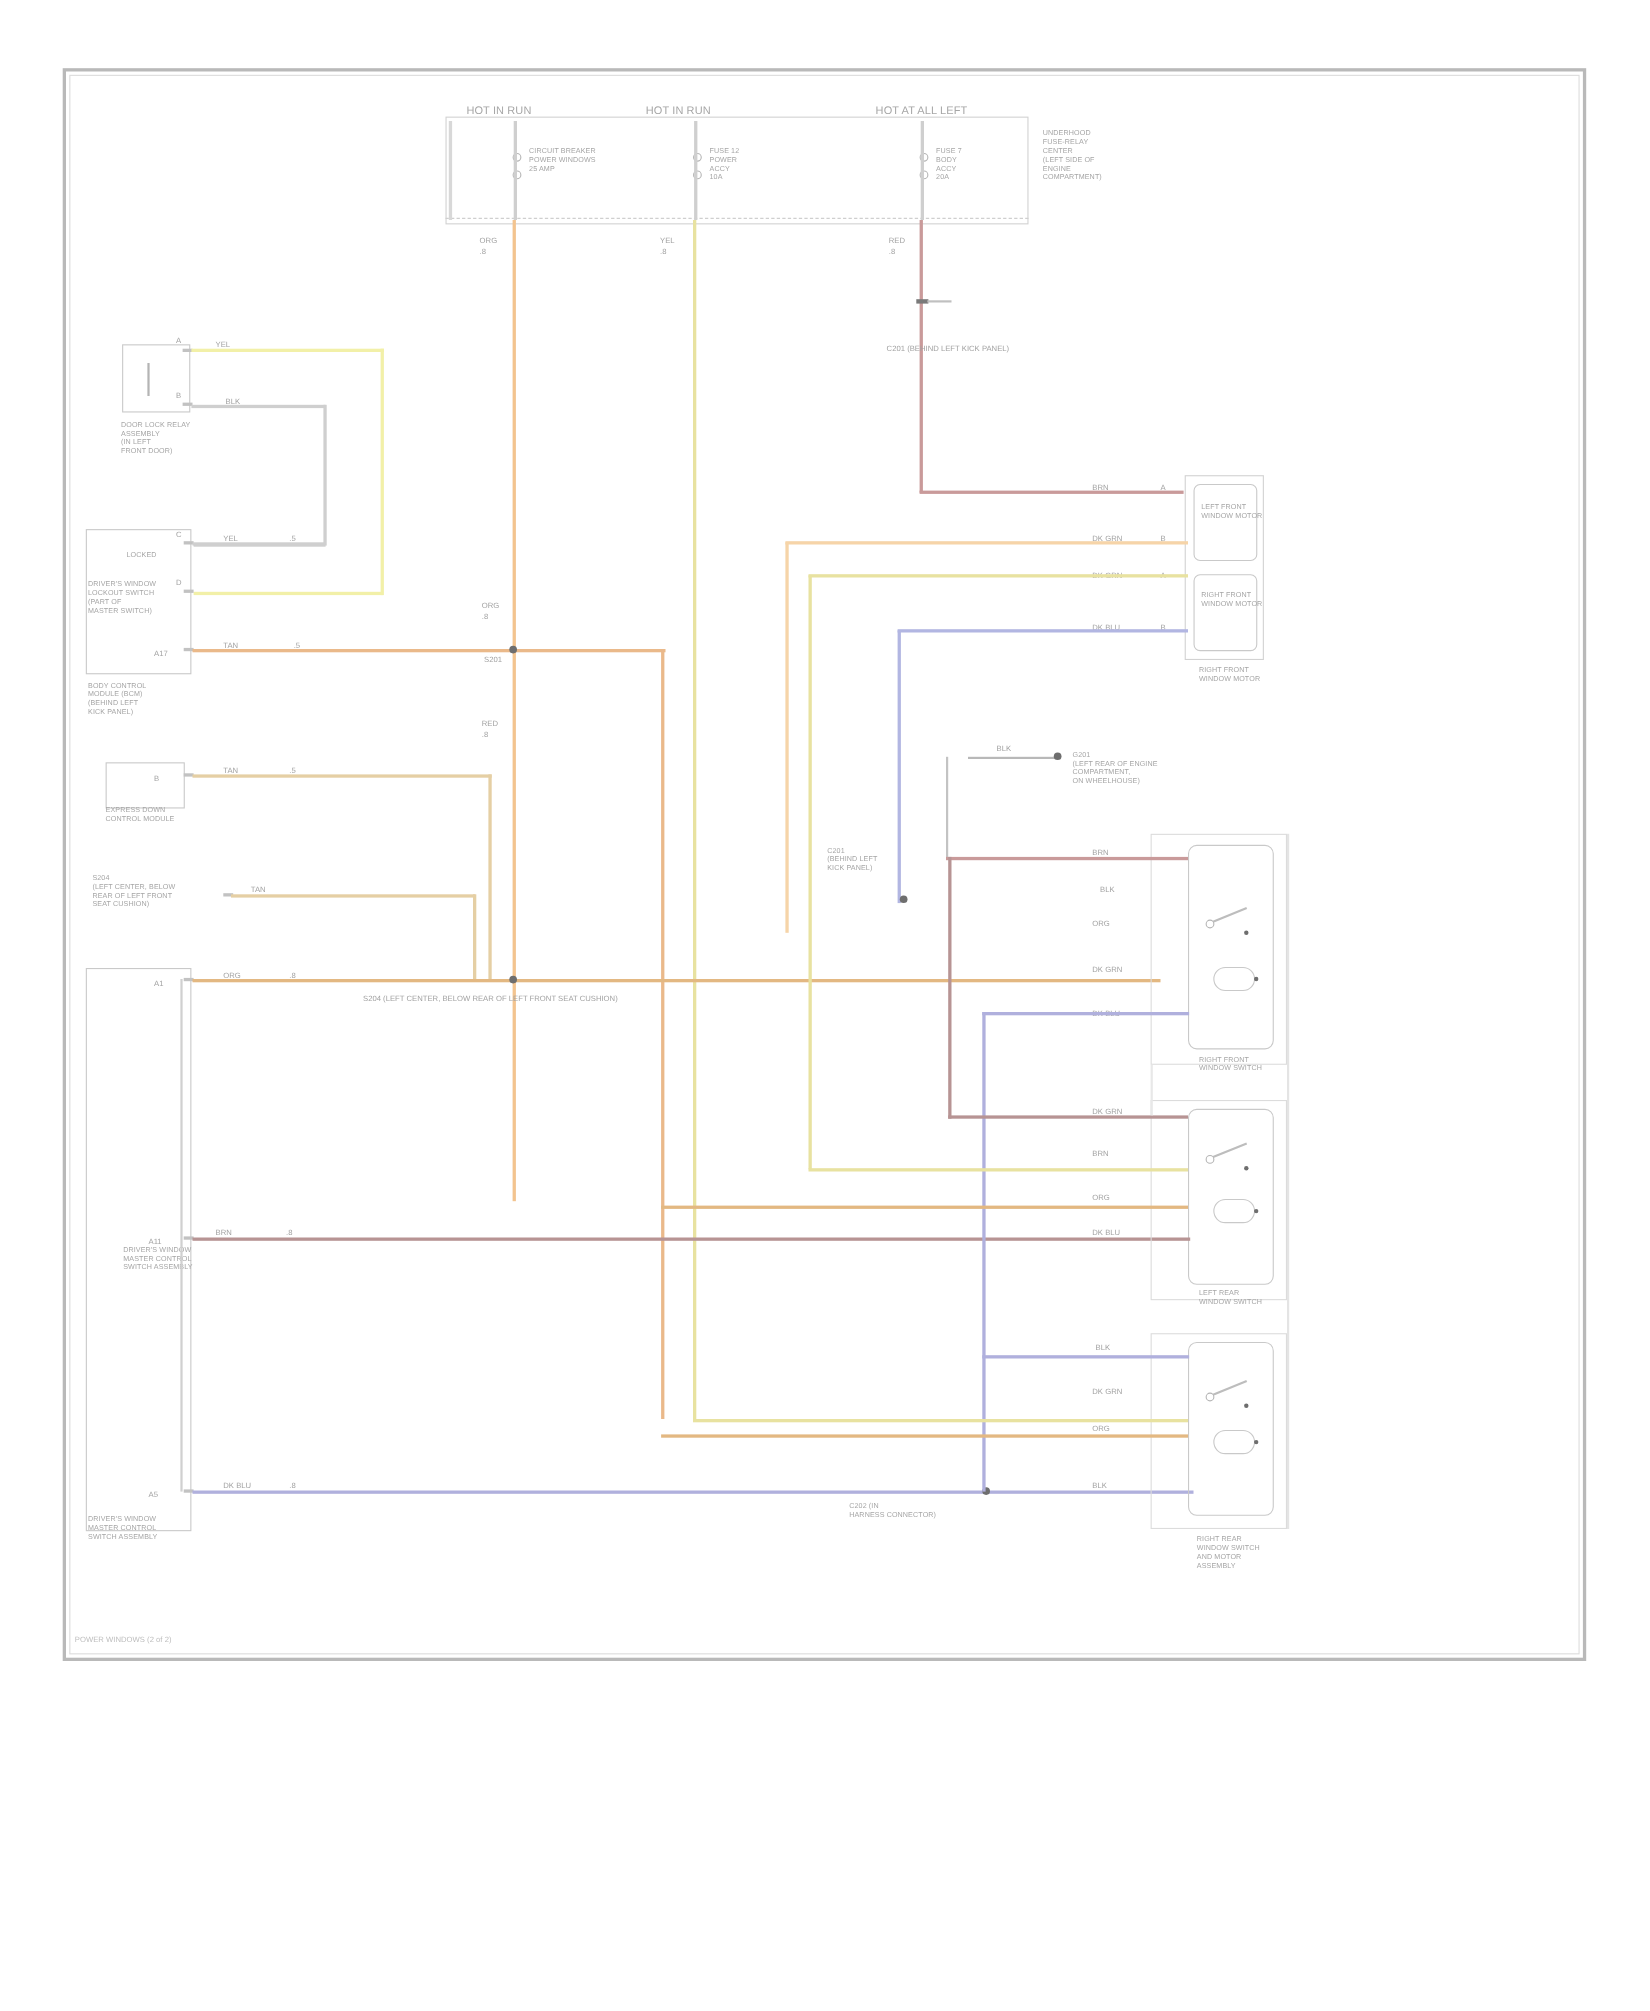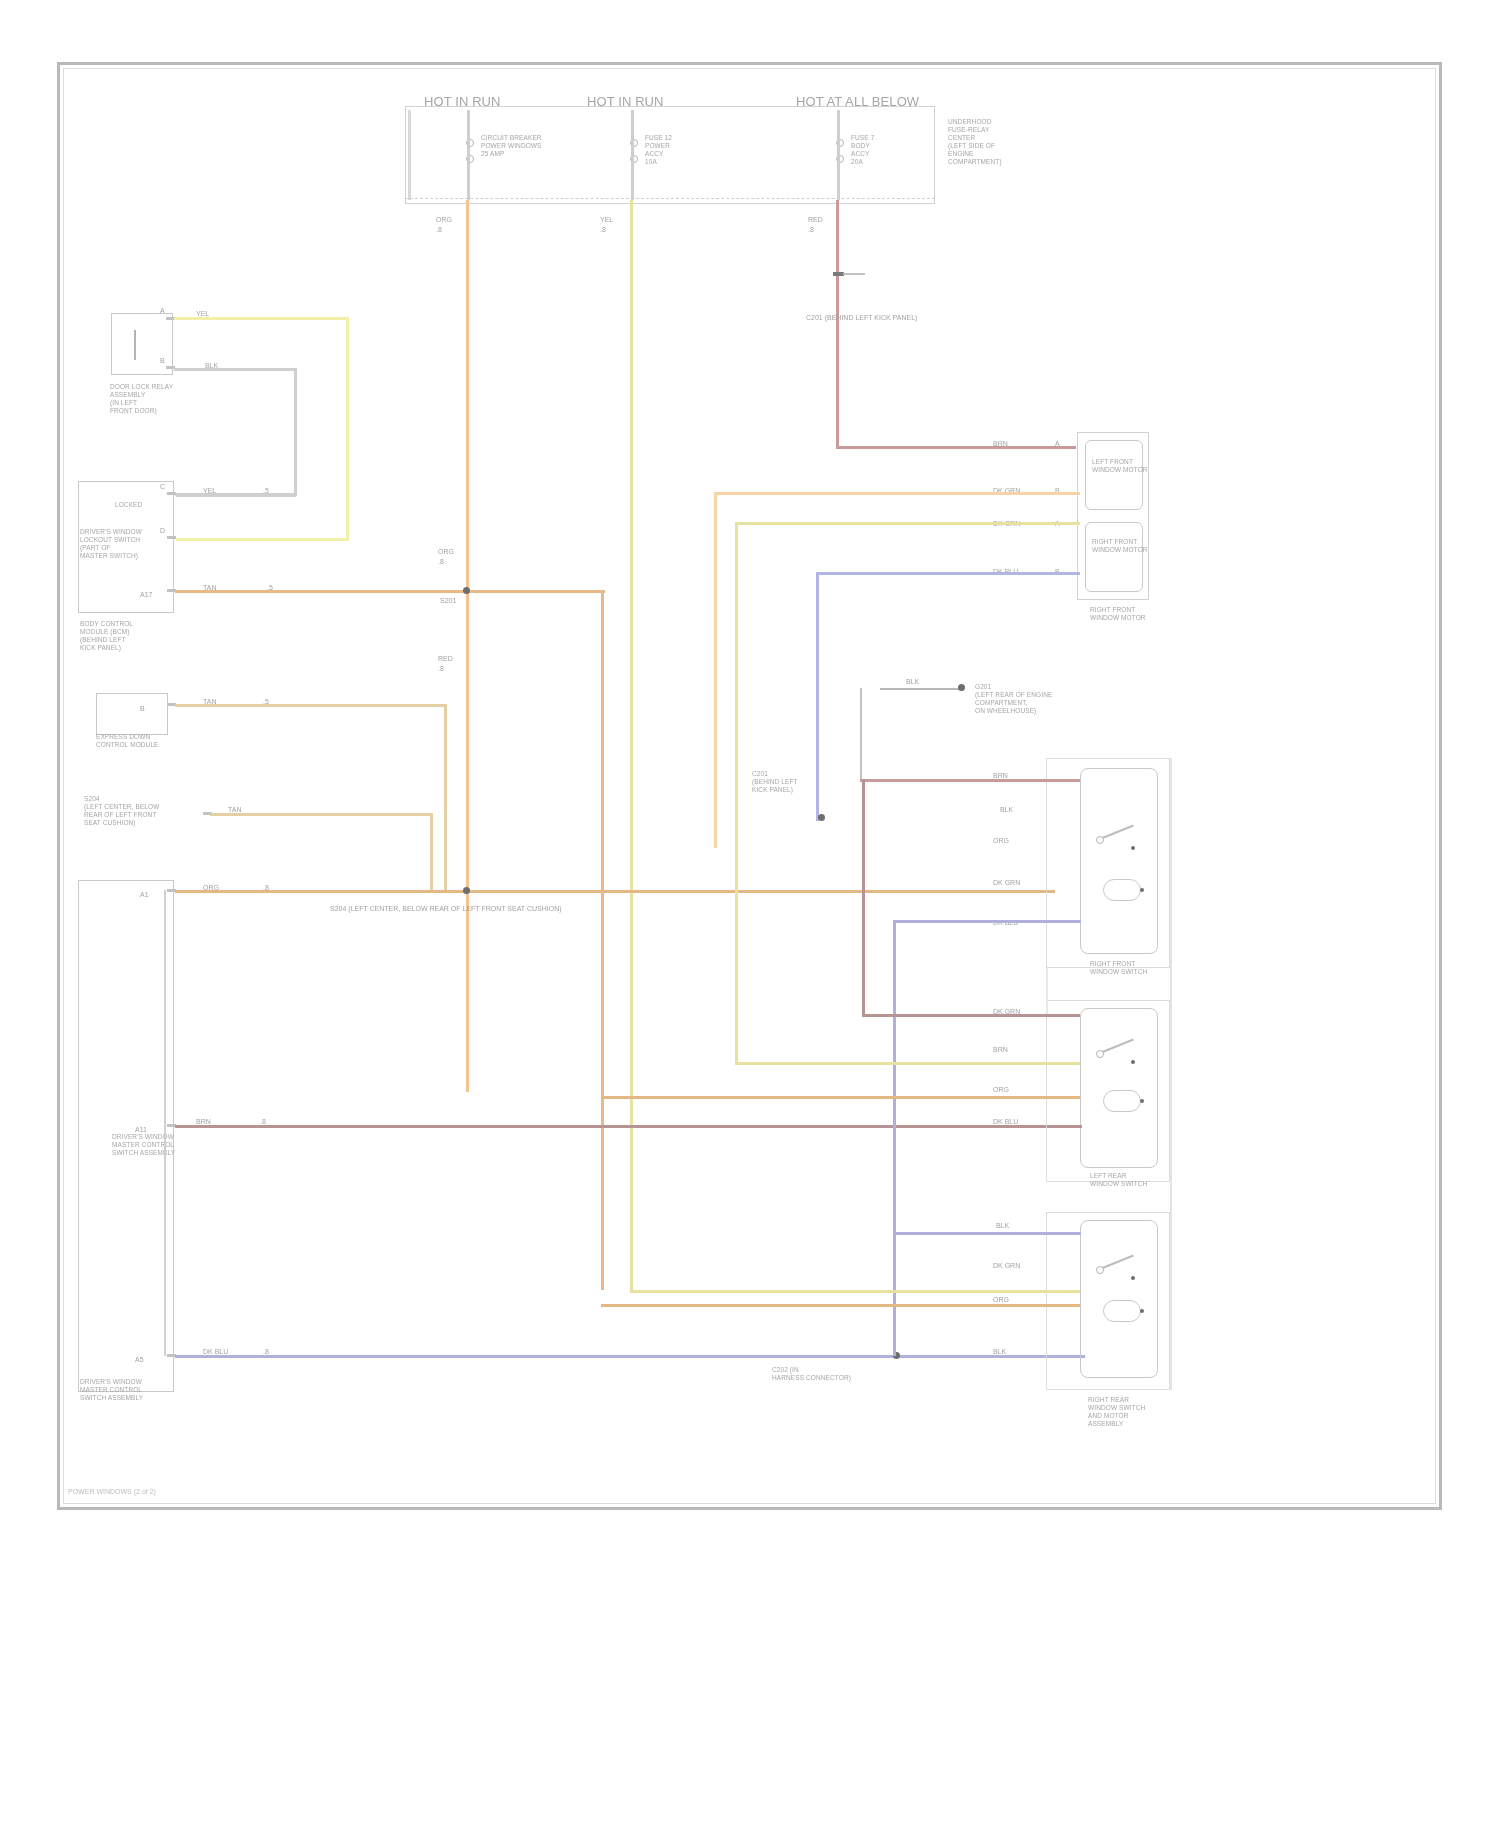--- a/index.html
+++ b/index.html
@@ -12,21 +12,21 @@
                 border:3px solid #b9b9b9;background:#fff;box-sizing:border-box;}
   #border-inner{position:absolute;left:63px;top:68px;width:1373px;height:1436px;
                 border:1px solid #dcdcdc;box-sizing:border-box;}
 
   
   .wire{position:absolute;}
   .h{height:3px;}
   .v{width:3px;}
   .box{position:absolute;border:1.5px solid #c9c9c9;box-sizing:border-box;background:transparent;}
   .boxd{position:absolute;border:1.5px dashed #cfcfcf;box-sizing:border-box;}
-  .lbl{position:absolute;font-size:13px;line-height:9.5px;color:#a6a6a6;
+  .lbl{position:absolute;font-size:10px;line-height:9.5px;color:#a6a6a6;
        letter-spacing:.1px;white-space:pre;
        filter:blur(0.55px);}
   .lbl.tiny{font-size:6.5px;line-height:8px;}
   .wlbl{position:absolute;font-size:7px;line-height:8px;color:#a2a2a2;white-space:nowrap;
         filter:blur(0.5px);}
   .dot{position:absolute;width:7px;height:7px;border-radius:50%;background:#6e6e6e;}
   .pin{position:absolute;width:6px;height:6px;border:1.2px solid #b5b5b5;
        border-radius:50%;background:#fff;}
   .term{position:absolute;width:9px;height:3px;background:#c2c2c2;}
   .sw-line{position:absolute;height:2px;background:#bdbdbd;transform-origin:left center;}
@@ -38,21 +38,21 @@
 <div id="sheet">
   <div id="border-outer"></div>
   <div id="border-inner"></div>
 
   <div class="box" style="left:405px;top:106px;width:530px;height:98px;border-color:#d2d2d2;"></div>
 
   <div class="boxd" style="left:405px;top:198px;width:530px;height:0;border-width:0;border-bottom-width:1.5px;border-bottom-style:dashed;"></div>
 
   <div class="lbl" style="left:424px;top:97px;">HOT IN RUN</div>
   <div class="lbl" style="left:587px;top:97px;">HOT IN RUN</div>
-  <div class="lbl" style="left:796px;top:97px;">HOT AT ALL BELOW</div>
+  <div class="lbl" style="left:796px;top:97px;">HOT AT ALL LEFT</div>
 
   <div class="pin" style="left:466px;top:139px;"></div>
   <div class="pin" style="left:466px;top:155px;"></div>
   <div class="lbl tiny" style="left:481px;top:134px;">CIRCUIT BREAKER
 POWER WINDOWS
 25 AMP</div>
 
   <div class="pin" style="left:630px;top:139px;"></div>
   <div class="pin" style="left:630px;top:155px;"></div>
   <div class="lbl tiny" style="left:645px;top:134px;">FUSE 12

